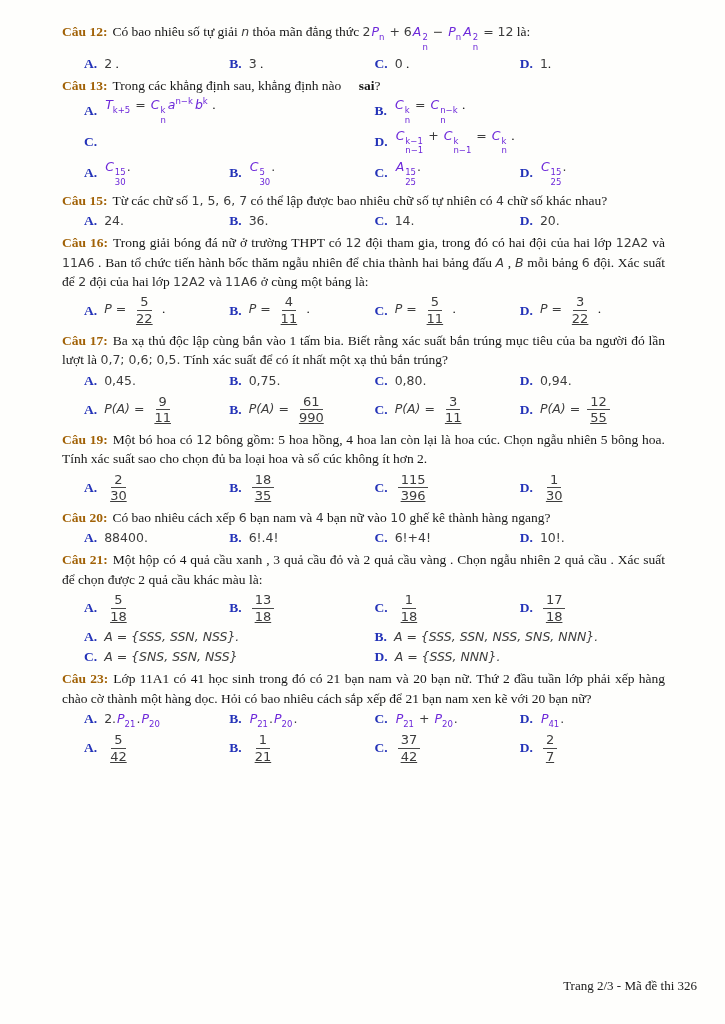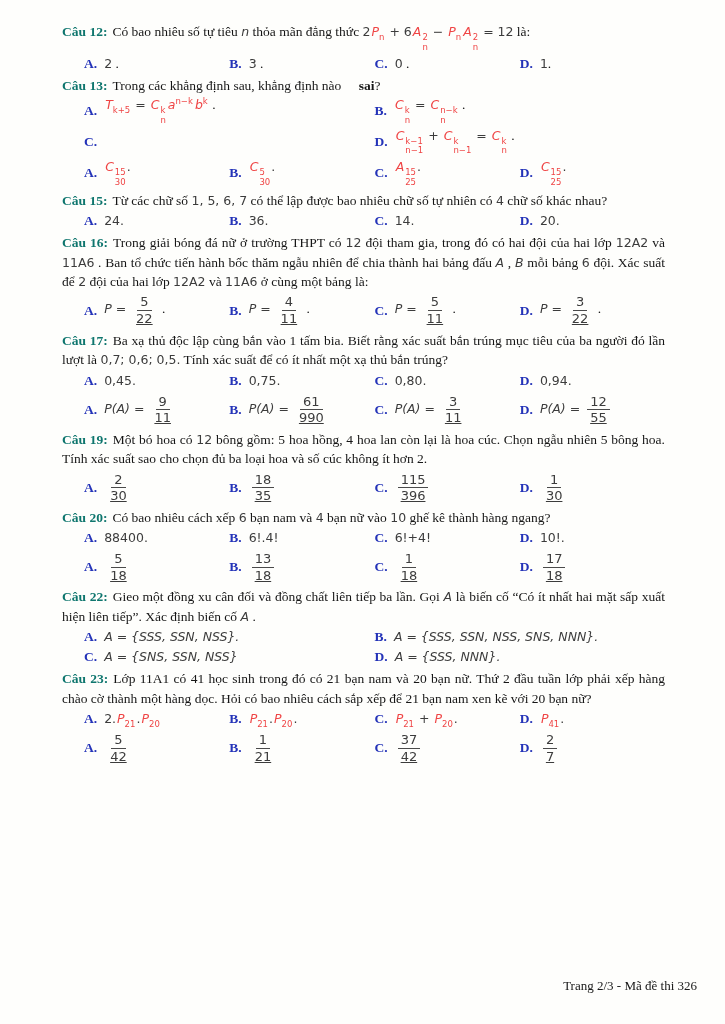--- a/index.html
+++ b/index.html
@@ -7,52 +7,52 @@
     width: 725px; height: 1024px; background: #ffffff; overflow: hidden;
     font-family: "Liberation Serif", "DejaVu Serif", serif;
   }
   .page {
     position: relative; width: 725px; height: 1024px; box-sizing: border-box;
     background: #fefefc; padding: 22px 60px 0 62px;
     font-size: 13.5px; color: #161616;
   }
   .question { margin-bottom: 3px; }
   .q-text { line-height: 1.44; text-align: justify; }
-  .q-label { color: #0f766e; font-weight: 700; margin-right: 5px; }
+  .q-label { color: #a16207; font-weight: 700; margin-right: 5px; }
   .txt {}
   .bold { font-weight: 700; margin-left: 14px; }
   .math { font-family: "DejaVu Sans", "Liberation Sans", sans-serif; font-size: 12.5px; color: #3c3c3c; }
   .math.italic { font-style: italic; }
   .opt-row { display: flex; align-items: center; padding-left: 22px; margin-top: 2px; }
   .option { flex: 1; display: flex; align-items: center; min-height: 18px; }
   .opt-letter { color: #2433b8; font-weight: 700; margin-right: 7px; }
   .opt-content { display: inline; }
   .frac {
     display: inline-flex; flex-direction: column; align-items: center;
     font-family: "DejaVu Sans", "Liberation Sans", sans-serif; font-size: 13px;
     color: #3c3c3c; line-height: 1.2; margin: 1px 3px; vertical-align: middle;
   }
   .frac .frac-num { border-bottom: 1px solid #4a4a4a; padding: 0 3px; }
   .frac .frac-den { padding: 0 3px; text-decoration: underline; }
-  .ss { font-family: "DejaVu Sans", "Liberation Sans", sans-serif; font-size: 12.5px; color: #ef4444; margin: 0 1px; }
+  .ss { font-family: "DejaVu Sans", "Liberation Sans", sans-serif; font-size: 12.5px; color: #6d28d9; margin: 0 1px; }
   .ss .ss-base { font-style: italic; }
   .ss .ss-stack {
     display: inline-flex; flex-direction: column; font-size: 8.5px;
     line-height: 1.15; margin-left: 1px; vertical-align: -4px; text-align: left;
   }
   .ss sup, .ss sub { font-size: 8.5px; line-height: 1; }
   .footer { position: absolute; right: 28px; bottom: 30px; font-size: 13px; color: #161616; text-align: right; }
 </style>
 </head>
 <body>
 
 <div class="page">
   <div class="questions">
       <div class="question">
-        <div class="q-text"><span class="q-label">Câu 12:</span><span class="txt">Có bao nhiêu số tự tiêu </span><span class="math italic">n</span><span class="txt"> thỏa mãn đẳng thức </span><span class="math">2</span><span class="ss"><span class="ss-base">P</span><sub>n</sub></span><span class="math"> + 6</span><span class="ss"><span class="ss-base">A</span><span class="ss-stack">
+        <div class="q-text"><span class="q-label">Câu 12:</span><span class="txt">Có bao nhiêu số tự giải </span><span class="math italic">n</span><span class="txt"> thỏa mãn đẳng thức </span><span class="math">2</span><span class="ss"><span class="ss-base">P</span><sub>n</sub></span><span class="math"> + 6</span><span class="ss"><span class="ss-base">A</span><span class="ss-stack">
               <span class="ss-sup">2</span>
               <span class="ss-sub">n</span>
             </span></span><span class="math"> − </span><span class="ss"><span class="ss-base">P</span><sub>n</sub></span><span class="ss"><span class="ss-base">A</span><span class="ss-stack">
               <span class="ss-sup">2</span>
               <span class="ss-sub">n</span>
             </span></span><span class="math"> = 12</span><span class="txt"> là:</span></div>
         <div class="opt-row">
           <div class="option">
             <span class="opt-letter">A.</span>
             <span class="opt-content"><span class="math">2</span><span class="txt"> .</span></span>
@@ -298,20 +298,21 @@
             <span class="opt-letter">C.</span>
             <span class="opt-content"><span class="math">6!+4!</span></span>
           </div>
           <div class="option">
             <span class="opt-letter">D.</span>
             <span class="opt-content"><span class="math">10!.</span></span>
           </div>
         </div>
       </div>
       <div class="question">
+        <div class="q-text"><span class="q-label">Câu 21:</span><span class="txt">Một hộp có 4 quả cầu xanh , 3 quả cầu đỏ và 2 quả cầu vàng . Chọn ngẫu nhiên 2 quả cầu . Xác suất để chọn được 2 quả cầu khác màu là:</span></div>
         <div class="opt-row">
           <div class="option">
             <span class="opt-letter">A.</span>
             <span class="opt-content"><span class="frac">
                 <span class="frac-num">5</span>
                 <span class="frac-den">18</span>
               </span></span>
           </div>
           <div class="option">
             <span class="opt-letter">B.</span>
@@ -330,21 +331,20 @@
           <div class="option">
             <span class="opt-letter">D.</span>
             <span class="opt-content"><span class="frac">
                 <span class="frac-num">17</span>
                 <span class="frac-den">18</span>
               </span></span>
           </div>
         </div>
       </div>
       <div class="question">
-        <div class="q-text"><span class="q-label">Câu 22:</span><span class="txt">Gieo một đồng xu cân đối và đồng chất liên tiếp ba lần. Gọi </span><span class="math italic">A</span><span class="txt"> là biến cố “Có ít nhất hai mặt sấp xuất hiện liên tiếp”. Xác định biến cố </span><span class="math italic">A</span><span class="txt"> .</span></div>
         <div class="opt-row two-col">
           <div class="option">
             <span class="opt-letter">A.</span>
             <span class="opt-content"><span class="math italic">A = {SSS, SSN, NSS}.</span></span>
           </div>
           <div class="option">
             <span class="opt-letter">B.</span>
             <span class="opt-content"><span class="math italic">A = {SSS, SSN, NSS, SNS, NNN}.</span></span>
           </div>
         </div>

